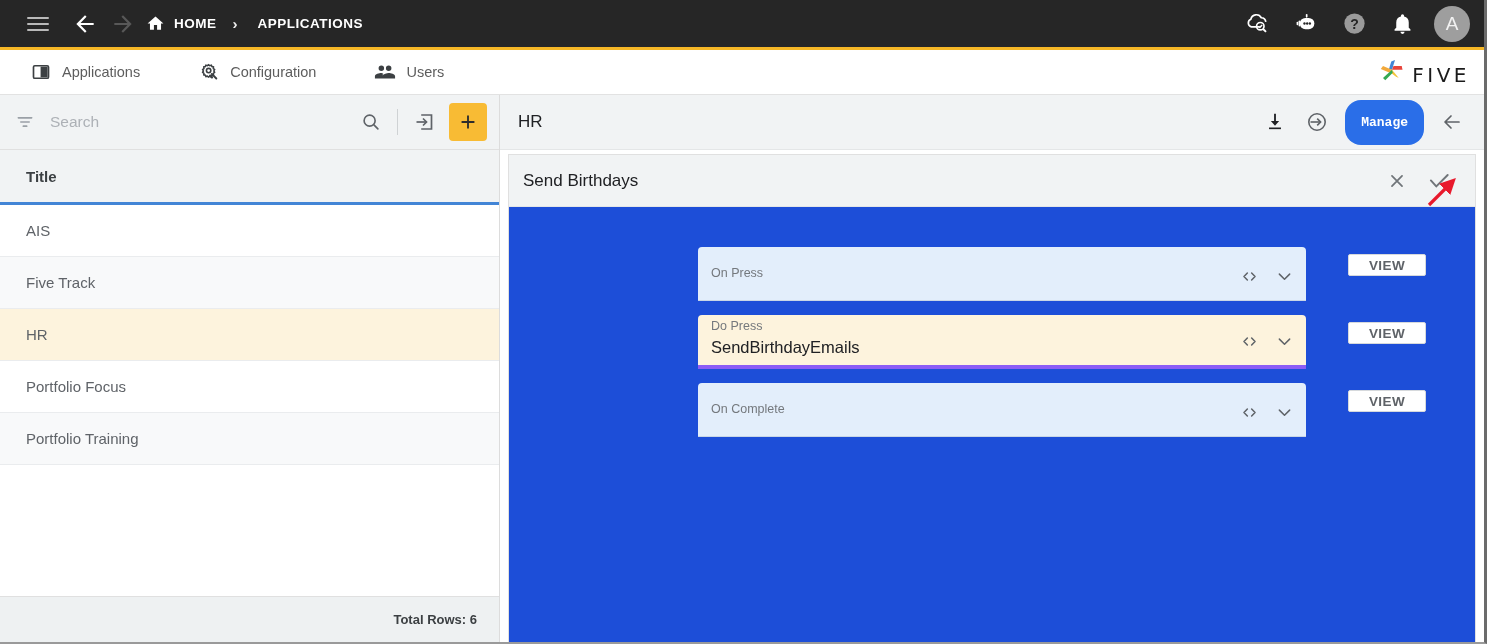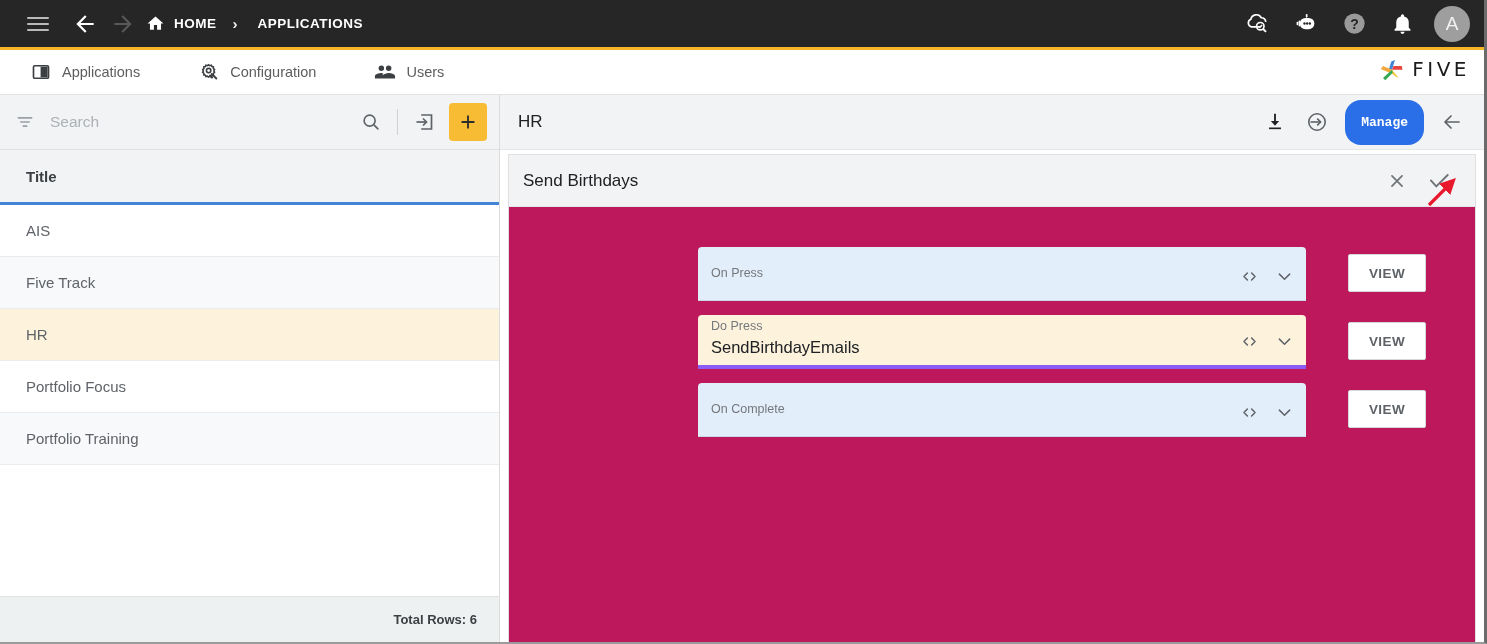--- a/index.html
+++ b/index.html
@@ -65,21 +65,21 @@
     position: relative;
   }
   .navitem {
     display: flex; align-items: center; gap: 10px;
     padding: 0 18px; height: 45px;
     color: #5d5d5d; font-size: 14.5px;
   }
   .navitem .nv-ico { width: 22px; height: 22px; display:flex; align-items:center; justify-content:center;}
   .logo {
     position: absolute; right: 14px; top: 50%; transform: translateY(-50%);
-    display: flex; align-items: flex-start; gap: 5px;
+    display: flex; align-items: flex-end; gap: 5px;
   }
   .logo-text {
     font-size: 20px; letter-spacing: 3.5px; color: #1b1b1b;
     font-family: "DejaVu Sans", sans-serif; font-weight: 400;
   }
 
   
   .body { flex: 1; display: flex; min-height: 0; background: #ffffff; }
 
   
@@ -154,21 +154,21 @@
     display: flex; align-items: center; justify-content: center;
     font-size: 13px; font-weight: bold; border: none;
     font-family: Liberation Mono, monospace;
     margin: 0 4px;
   }
 
   .subpanel {
     margin: 4px 8px 0 8px;
     border: 1px solid #e0e0e0; border-bottom: none;
     flex: 1; display: flex; flex-direction: column; min-height: 0;
-    background: #be185d;
+    background: #1d4ed8;
   }
   .sp-header {
     height: 52px; flex: 0 0 52px;
     background: #f1f3f4;
     display: flex; align-items: center;
     padding: 0 10px 0 14px;
     border-bottom: 1px solid #e4e6e7;
     position: relative;
   }
   .sp-title { font-size: 17px; color: #202124; }
@@ -207,21 +207,21 @@
   }
   .field.blue { background: #e3eefb; border-bottom: 1px solid #c9d6e6; }
   .field.amber { background: #fdf3dd; border-bottom: 4px solid #8b5cf6; }
   .field-texts { flex: 1; min-width: 0; display: flex; flex-direction: column; justify-content:center; height:100%; }
   .field-label { font-size: 12.5px; color: #74787d; line-height: 1.2; }
   .field.hasval .field-label { margin-top: -2px; }
   .field-value { font-size: 16.5px; color: #202124; line-height: 1.35; margin-top: 2px; }
   .field-icons { display: flex; align-items: center; gap: 15px; align-self: flex-end; padding-bottom: 14px; }
   .fi { width: 20px; height: 20px; display:flex;align-items:center;justify-content:center; }
   .view-btn {
-    width: 78px; height: 38px; margin-left: 42px; margin-top: 7px;
+    width: 78px; height: 22px; margin-left: 42px; margin-top: 7px;
     border: 1px solid #d6d9dc; background: #ffffff;
     color: #5f6368; font-size: 13.5px; font-weight: bold; letter-spacing: .4px;
     display: flex; align-items: center; justify-content: center;
     border-radius: 2px; font-family: "Liberation Sans", sans-serif;
   }
 
   
   .annot { position: absolute; pointer-events: none; left: 0; top: 0; width: 1487px; height: 644px; }
 </style>
 </head>

